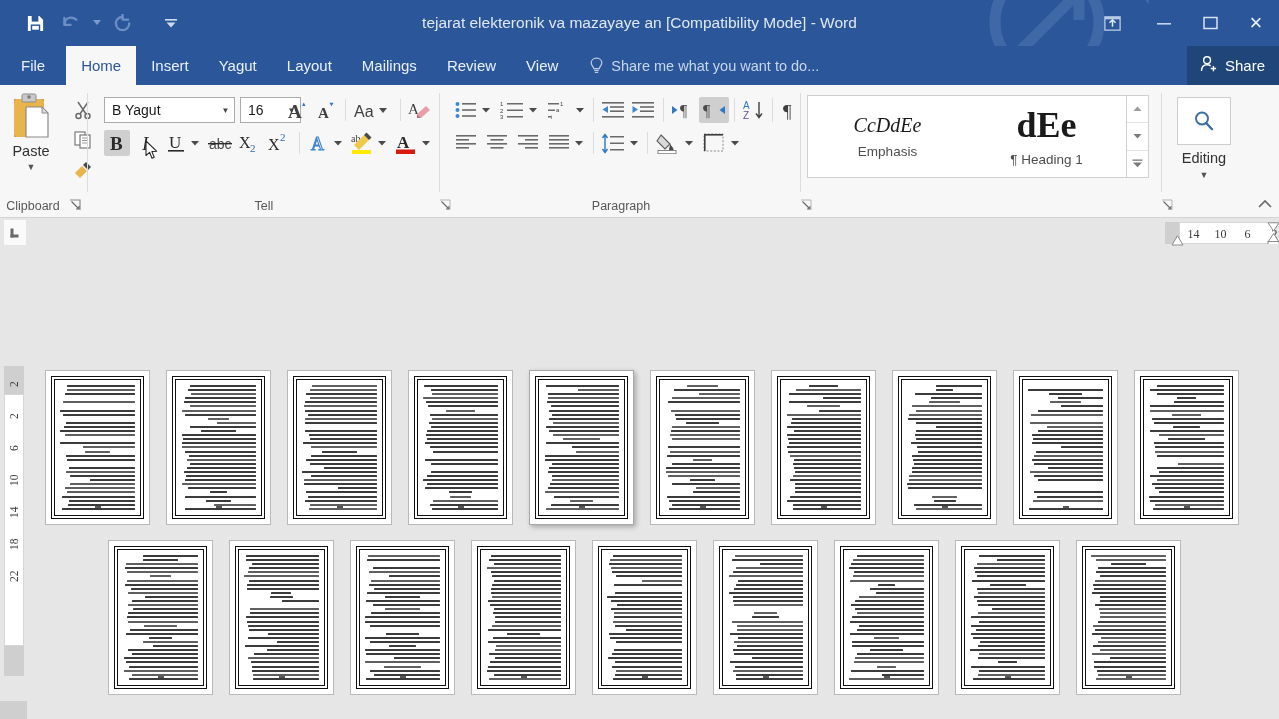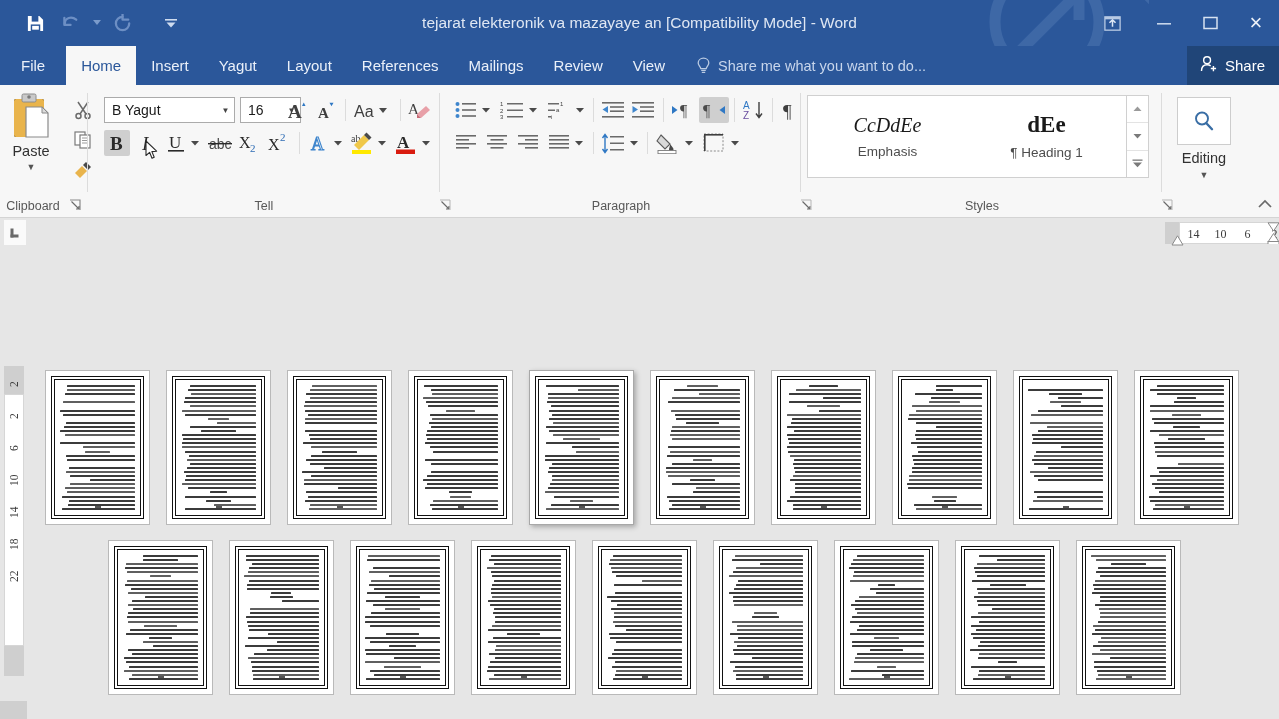--- a/index.html
+++ b/index.html
@@ -242,21 +242,20 @@
       </div>
     </div>
   </div>
 
   <div class="tabbar">
     <div class="tab file">File</div>
     <div class="tab active">Home</div>
     <div class="tab">Insert</div>
     <div class="tab">Yagut</div>
     <div class="tab">Layout</div>
-    <div class="tab">References</div>
     <div class="tab">Mailings</div>
     <div class="tab">Review</div>
     <div class="tab">View</div>
 
     <div class="tellme">
       <span>
         <svg width="15" height="18" viewBox="0 0 15 18">
           <path d="M7.5 1.2 C4.3 1.2 2.2 3.5 2.2 6 C2.2 8.3 4.4 9.4 4.8 11.6 L10.2 11.6 C10.6 9.4 12.8 8.3 12.8 6 C12.8 3.5 10.7 1.2 7.5 1.2 Z" fill="none" stroke="#b9cae2" stroke-width="1.3"></path>
           <path d="M5.2 13.4 L9.8 13.4 M5.8 15.4 L9.2 15.4" stroke="#b9cae2" stroke-width="1.3"></path>
         </svg>
@@ -630,21 +629,21 @@
       <div class="rgroup-divider" style="right:0"></div>
     </div>
 
     <div class="rgroup g-styles">
       <div class="stylebox">
         <div class="stitem">
           <div class="sprev" style="font-style:italic;font-size:20px">CcDdEe</div>
           <div class="sname">Emphasis</div>
         </div>
         <div class="stitem">
-          <div class="sprev" style="font-weight:bold;font-size:23px">dEe</div>
+          <div class="sprev" style="font-weight:bold;font-size:36px">dEe</div>
           <div class="sname">¶ Heading 1</div>
         </div>
       </div>
       <div class="styles-scroll">
         <div class="ss-btn">
           <svg width="9" height="6" viewBox="0 0 9 6">
               <path d="M0.5 5 L4.5 0.6 L8.5 5 Z" fill="#9a9a9a"></path>
             </svg>
         </div>
         <div class="ss-btn">
@@ -652,21 +651,20 @@
               <path d="M0.5 1 L8.5 1 L4.5 5.4 Z" fill="#7a7a7a"></path>
             </svg>
         </div>
         <div class="ss-btn">
           <svg width="11" height="9" viewBox="0 0 11 9">
             <rect x="0.5" y="0.5" width="10" height="1.3" fill="#7a7a7a"></rect>
             <path d="M1 3.5 L10 3.5 L5.5 8.2 Z" fill="#7a7a7a"></path>
           </svg>
         </div>
       </div>
-      <div class="rgroup-label">Styles</div>
       <div class="dlg-launcher" style="right:-12px">
         <svg width="14" height="14" viewBox="0 0 14 14">
           <path d="M11 11 L3.5 3.5 M8 11 L11 11 L11 8" stroke="#6a6a6a" stroke-width="1.2" fill="none"></path>
           <path d="M2 2 L12 2 L12 12" fill="none" stroke="#b5b5b5" stroke-width="1"></path>
         </svg>
       </div>
       <div class="rgroup-divider" style="right:0"></div>
     </div>
 
     <div class="rgroup g-edit">

